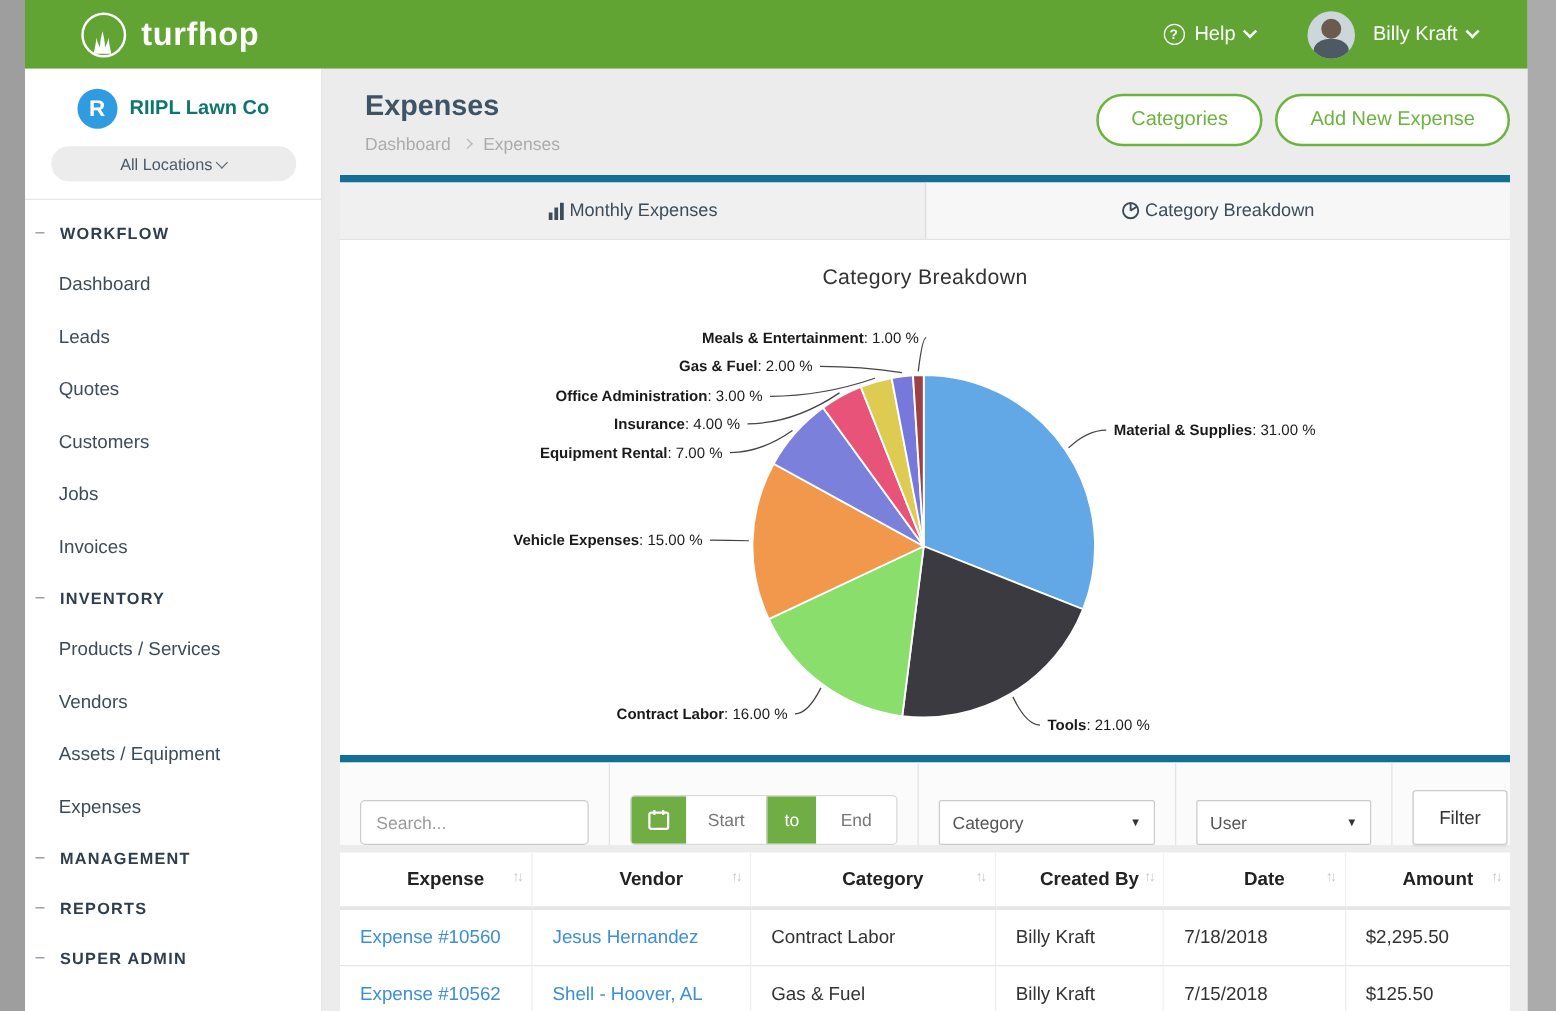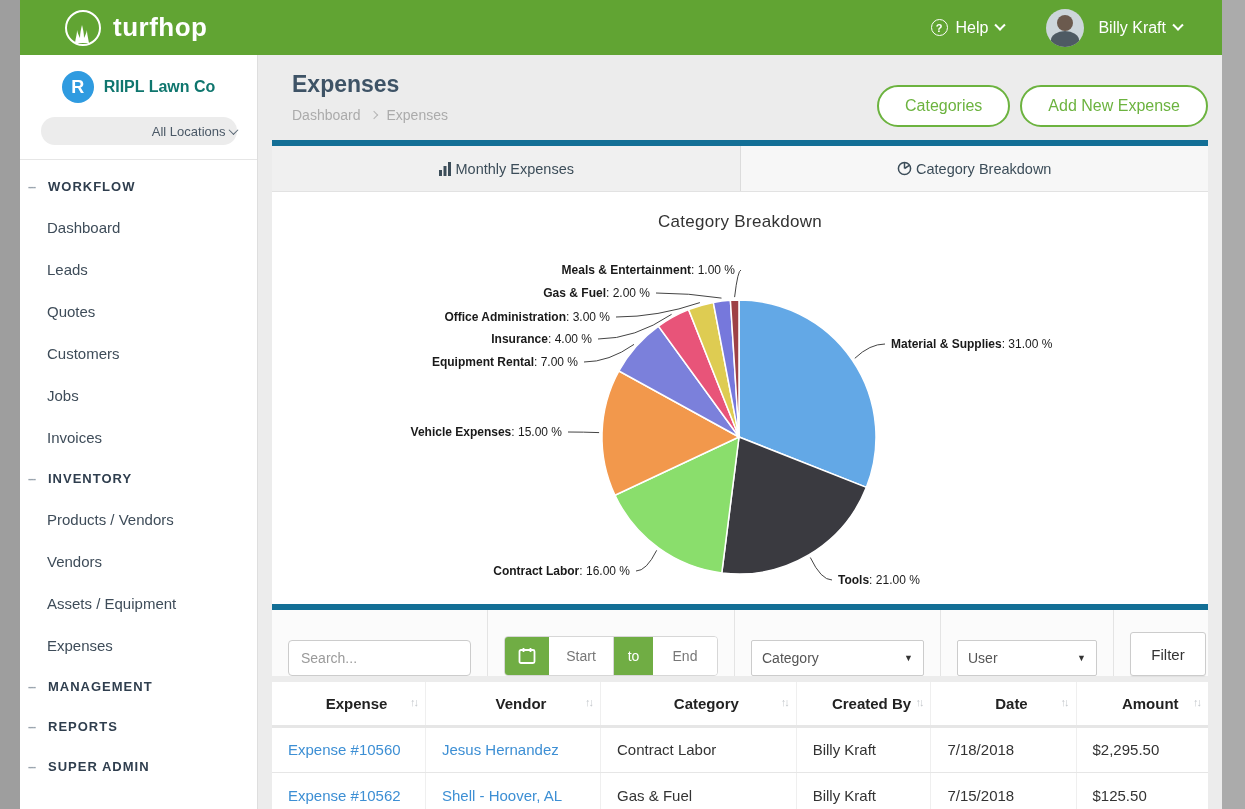--- a/index.html
+++ b/index.html
@@ -36,41 +36,41 @@
 
   
   .sidebar { position:absolute; left:0; top:55px; width:238px; bottom:0; background:#fff;
     border-right:1px solid #DEDEDE; }
   .company-block { height:105px; border-bottom:1px solid #E6E6E6; padding-top:16px; }
   .company-row { display:flex; align-items:center; gap:10px; justify-content:center; }
   .company-logo { width:32px; height:32px; border-radius:50%; background:#2F9BE0; color:#fff;
     font-weight:bold; font-size:18px; display:flex; align-items:center; justify-content:center; }
   .company-name { font-size:16px; font-weight:bold; color:#0f766e; }
   .loc-pill { margin:14px auto 4px; width:196px; height:28px; background:#ECECEC; border-radius:15px;
-    display:flex; align-items:center; justify-content:flex-end; gap:4px; font-size:13px; color:#4A5866; cursor:pointer; }
+    display:flex; align-items:center; justify-content:center; gap:4px; font-size:13px; color:#4A5866; cursor:pointer; }
   .chev-dark { width:7px; height:7px; border-right:1.5px solid #5A6875; border-bottom:1.5px solid #5A6875;
     transform:rotate(45deg) translate(-1px,-1px); display:inline-block; }
   .nav { padding-top:6px; }
   .nav-section { display:flex; align-items:center; height:40px; font-size:13px; font-weight:bold;
     letter-spacing:1px; color:#2F3E4E; cursor:pointer; }
   .nav-section .dash { color:#9AA4AE; font-size:10px; letter-spacing:-1px; width:20px; margin-left:8px; }
   .nav-item { height:42px; display:flex; align-items:center; padding-left:27px; font-size:15px;
     color:#3E4C59; cursor:pointer; }
 
   
   .main { position:absolute; left:238px; top:55px; right:0; bottom:0; background:#ECECEC; overflow:hidden; }
   .page-head { position:relative; height:85px; }
   .page-title { position:absolute; left:34px; top:16px; font-size:23px; font-weight:bold; color:#3E5366; }
   .breadcrumb { position:absolute; left:34px; top:52px; font-size:14px; color:#ABABAB;
     display:flex; gap:10px; align-items:center; }
   .crumb-sep { width:6px; height:6px; border-right:1.5px solid #B5B5B5; border-top:1.5px solid #B5B5B5;
     transform:rotate(45deg); display:inline-block; }
   .head-buttons { position:absolute; right:14px; top:20px; display:flex; gap:10px; }
   .pill-btn { height:42px; padding:0 26px; border:2px solid #6CB33F; border-radius:21px; background:#fff;
-    color:#6CB33F; font-size:16px; cursor:pointer; font-family:inherit;margin-top:10px; }
+    color:#6CB33F; font-size:16px; cursor:pointer; font-family:inherit; }
 
   .card { position:absolute; left:14px; right:14px; top:85px; }
   .teal-bar { height:6px; background:#136F96; }
   .tabs { display:flex; height:46px; border-bottom:1px solid #E2E2E2; }
   .tab { flex:1; display:flex; align-items:center; justify-content:center; gap:4px;
     font-size:14.5px; color:#3C4D59; cursor:pointer; background:#F0F0F0; }
   .tab + .tab { border-left:1px solid #DCDCDC; }
   .tab.active { background:#F7F7F7; }
 
   .chart-area { background:#fff; height:412px; position:relative; }
@@ -163,21 +163,21 @@
           <div class="nav-item">Dashboard</div>
           <div class="nav-item">Leads</div>
           <div class="nav-item">Quotes</div>
           <div class="nav-item">Customers</div>
           <div class="nav-item">Jobs</div>
           <div class="nav-item">Invoices</div>
           <div class="nav-section">
             <span class="dash">---</span>
             <span>INVENTORY</span>
           </div>
-          <div class="nav-item">Products / Vendors</div>
+          <div class="nav-item">Products / Services</div>
           <div class="nav-item">Vendors</div>
           <div class="nav-item">Assets / Equipment</div>
           <div class="nav-item">Expenses</div>
           <div class="nav-section">
             <span class="dash">---</span>
             <span>MANAGEMENT</span>
           </div>
           <div class="nav-section">
             <span class="dash">---</span>
             <span>REPORTS</span>

